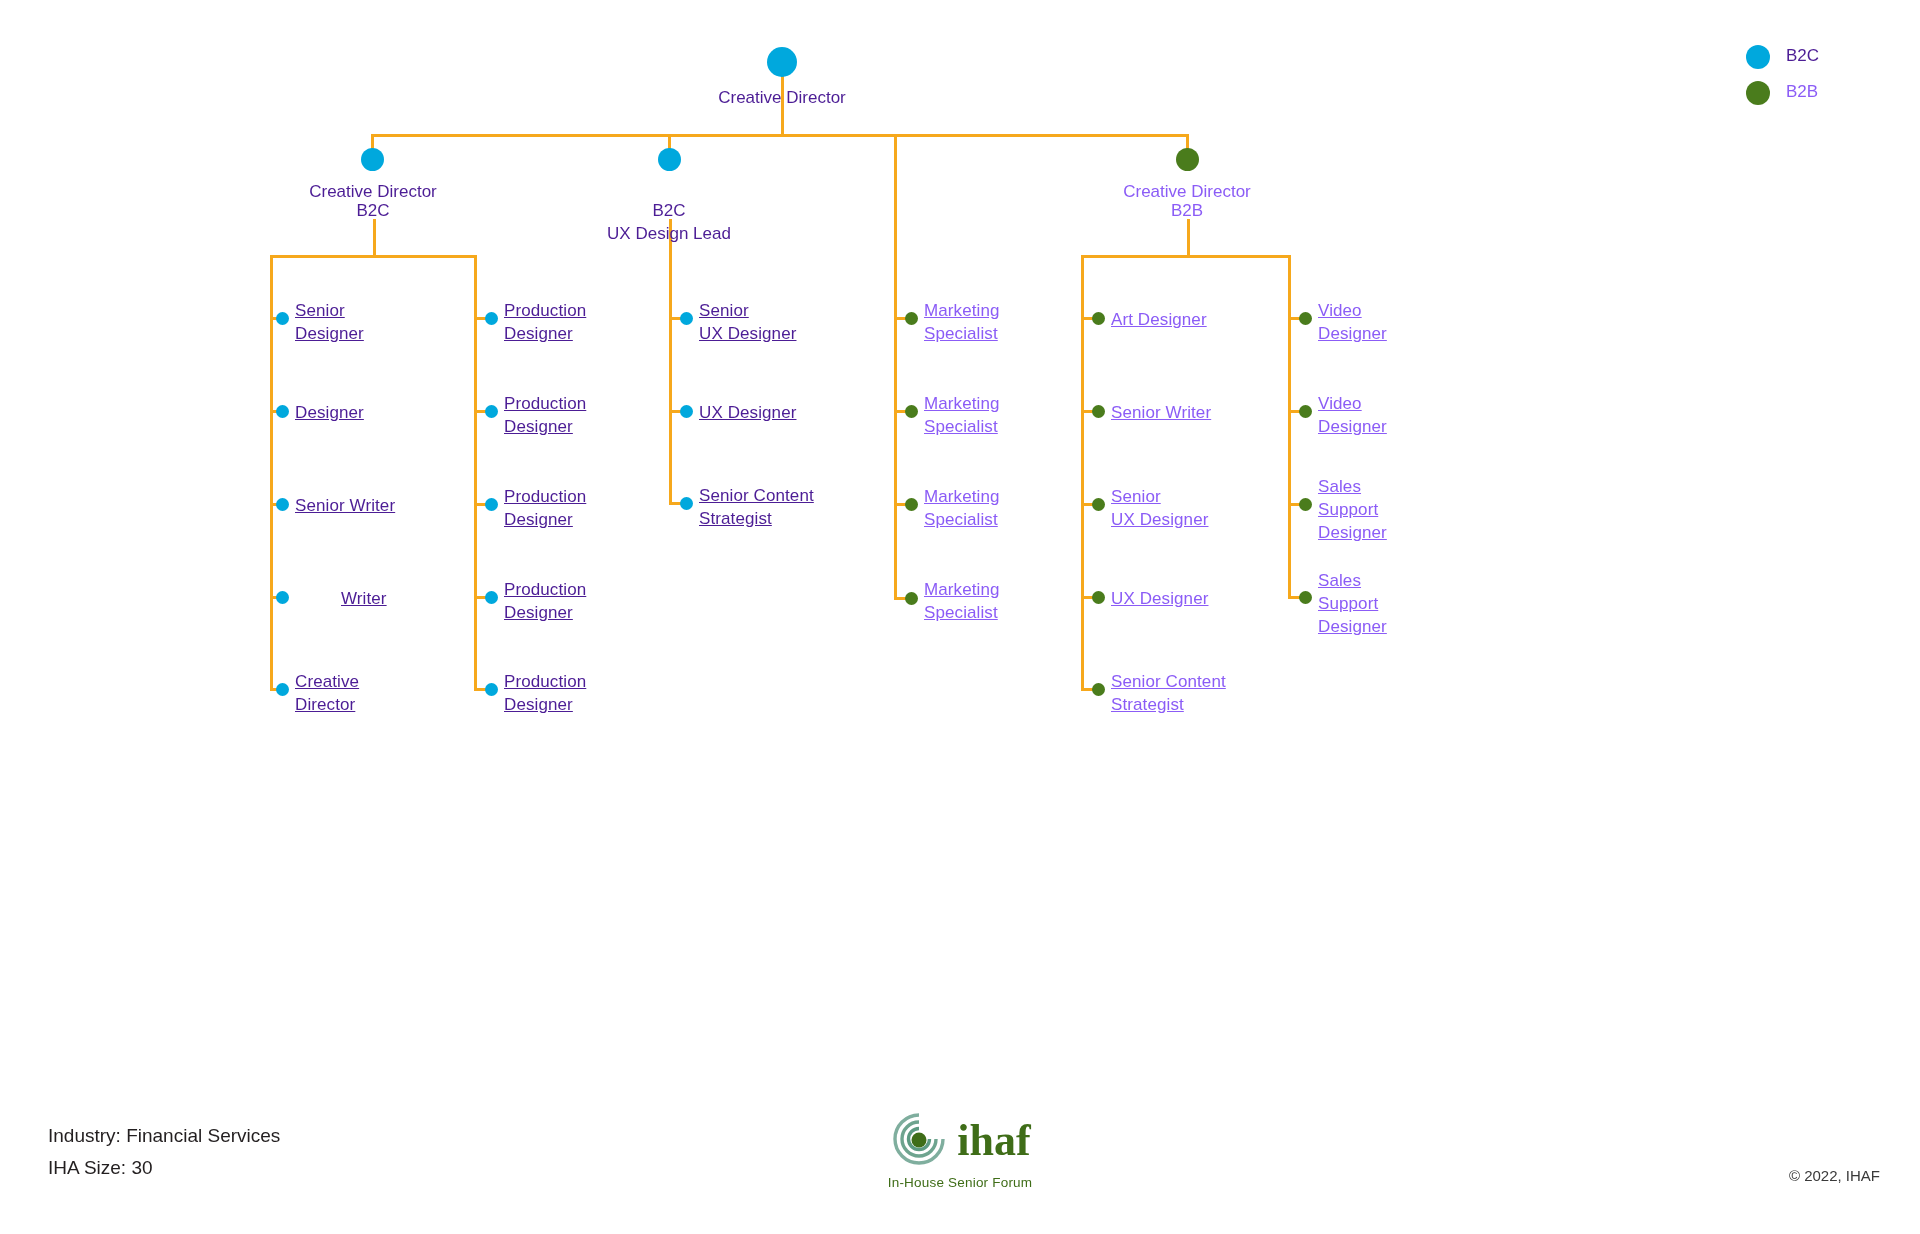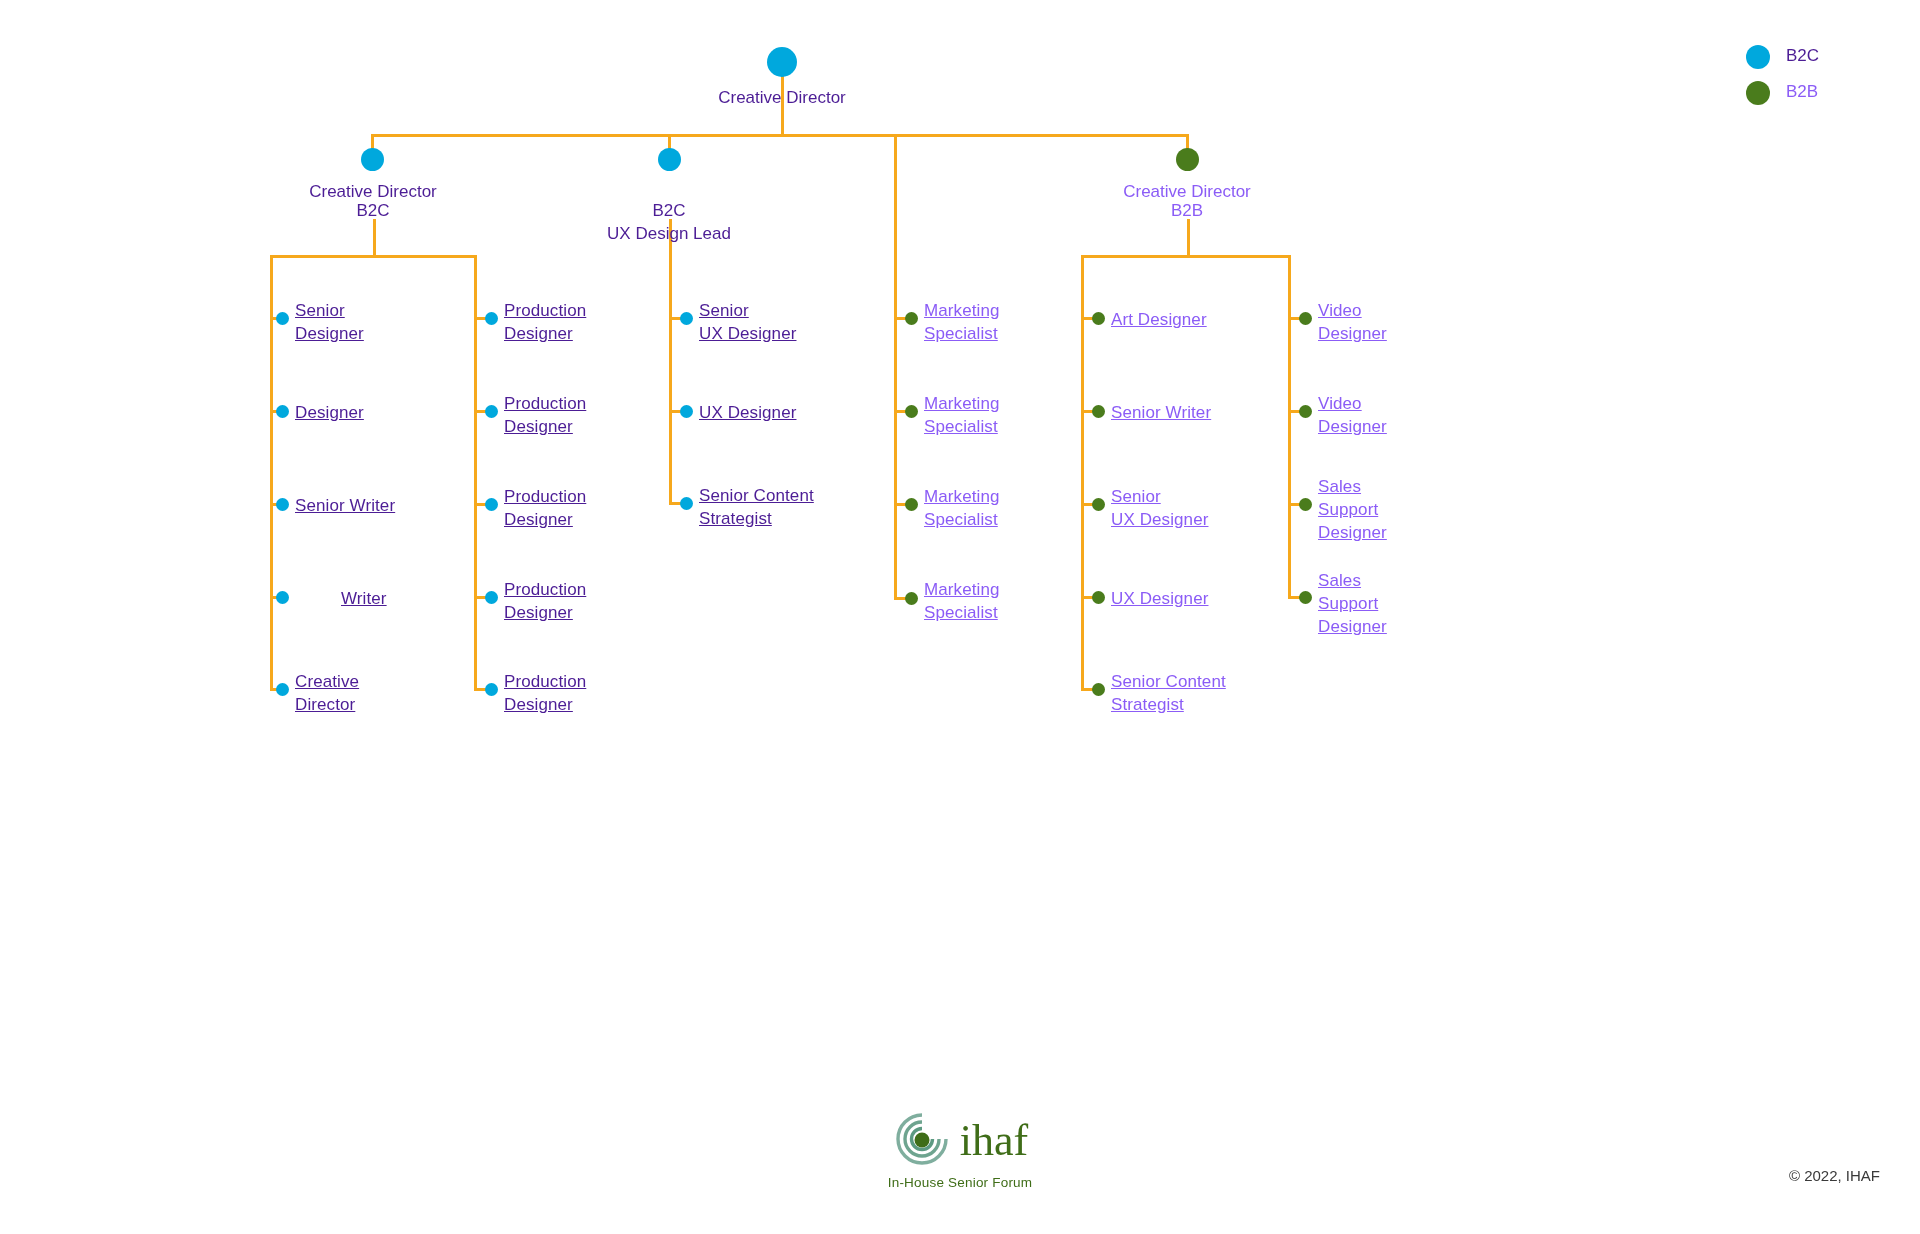--- a/index.html
+++ b/index.html
@@ -113,21 +113,21 @@
   #logo-mark-row {
     display: flex;
     align-items: center;
     justify-content: center;
     gap: 6px;
   }
   #logo-word {
     font-family: "Liberation Serif", serif;
     font-size: 44px;
     line-height: 44px;
-    font-weight: normal;
+    font-weight: bold;
     color: #3f6d18;
     letter-spacing: 0px;
   }
   #logo-tag {
     font-size: 13.5px;
     color: #3f6d18;
     margin-top: 4px;
     letter-spacing: 0.2px;
   }
 </style>
@@ -348,20 +348,24 @@
 Support
 Designer</span>
   </div>
   <div class="node">
     <span class="dot b2b" style="left:1299px; top:591px; width:13px; height:13px;"></span>
     <span class="node-label lbl-b2b left" style="left:1318px; top:569px; width:200px;">Sales
 Support
 Designer</span>
   </div>
 
+  <div id="footer-left">
+    <div>Industry: Financial Services</div>
+    <div>IHA Size: 30</div>
+  </div>
 
   <div id="logo">
     <div id="logo-mark-row">
       <span>
         <svg width="62" height="56" viewBox="0 0 62 56">
           <path d="M30 4 A24 24 0 1 0 54 28" fill="none" stroke="#7fae9e" stroke-width="3.4"></path>
           <path d="M30 11 A17 17 0 1 0 47 28" fill="none" stroke="#6ea48f" stroke-width="3.4"></path>
           <path d="M30 17.5 A10.5 10.5 0 1 0 40.5 28" fill="none" stroke="#5c9a82" stroke-width="3.4"></path>
           <circle cx="30" cy="29" r="7.5" fill="#3f6d18"></circle>
         </svg>

